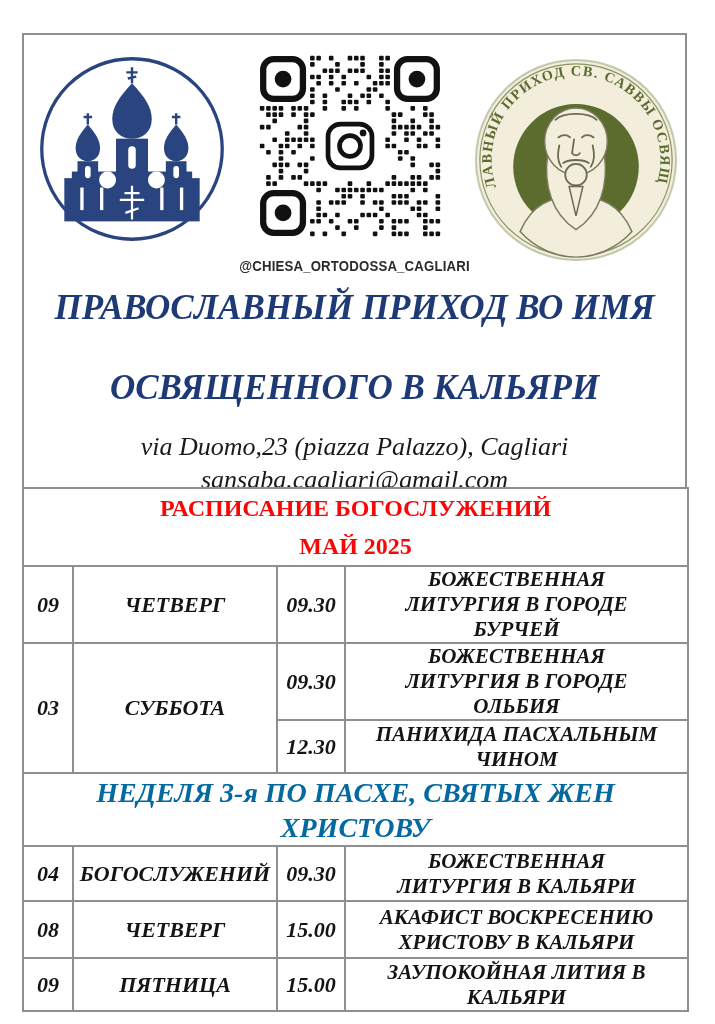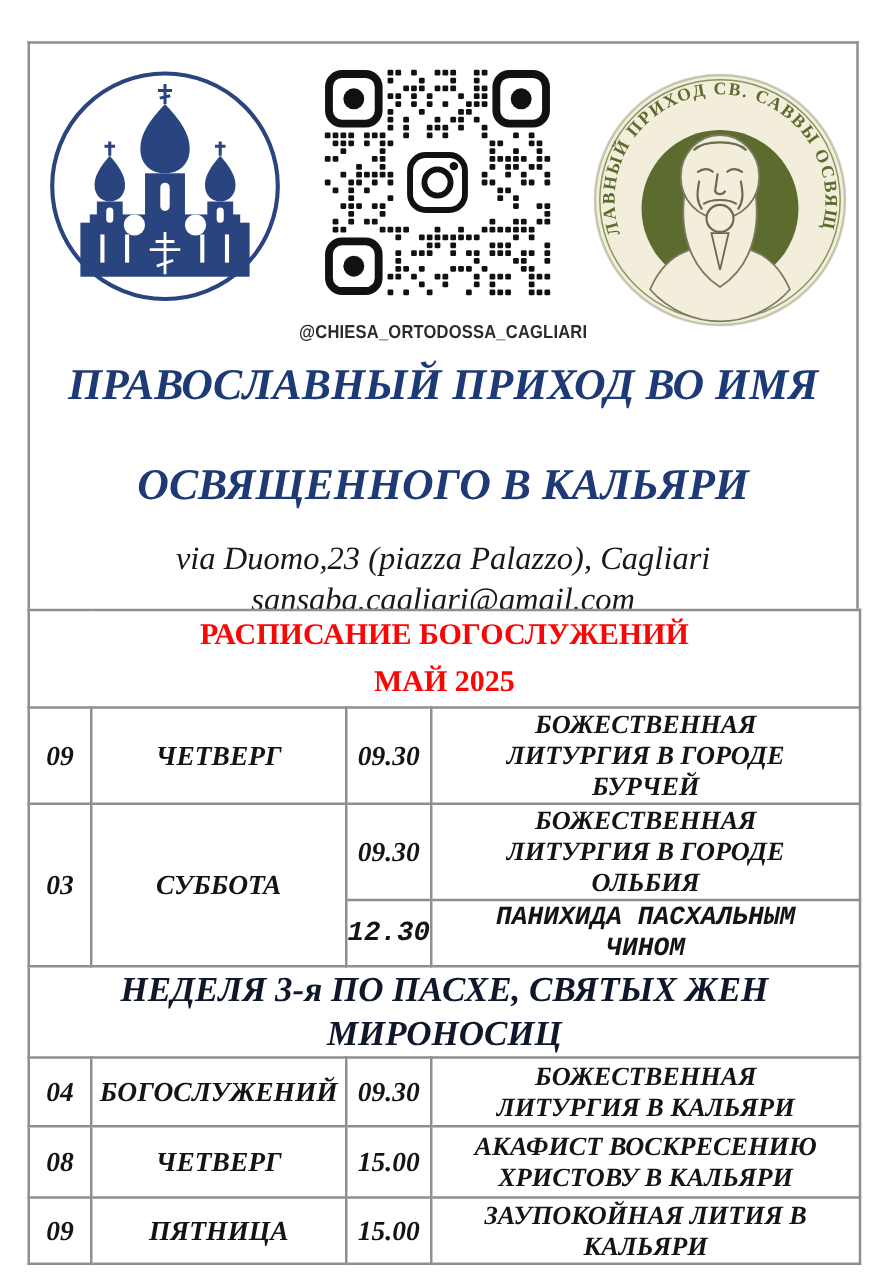--- a/index.html
+++ b/index.html
@@ -24,24 +24,24 @@
   
   table.schedule{width:100%;border-collapse:collapse;table-layout:fixed;}
   table.schedule td{border:2px solid #8f8f8f;text-align:center;vertical-align:middle;
                     padding:0;color:#141414;}
   .col-num{width:50px;} .col-day{width:204px;} .col-time{width:68px;} .col-svc{width:343px;}
   .sched-head td{height:76px;}
   .sched-head .l1,.sched-head .l2{font-weight:bold;font-size:24px;line-height:38px;color:#f90606;}
   td.num,td.day,td.time{font-weight:bold;font-style:italic;font-size:22px;}
   td.svc{font-weight:bold;font-style:italic;font-size:21px;line-height:25px;}
   td.svc .svc-inner{max-width:292px;margin:0 auto;}
-  tr.r1 td{height:53px;} tr.r3a td{height:51px;} tr.r3b td{height:51px;font-family:Liberation Mono, monospace;}
+  tr.r1 td{height:53px;} tr.r3a td{height:51px;} tr.r3b td{height:51px;}
   tr.r4 td{height:53px;} tr.r8 td{height:55px;} tr.r9 td{height:51px;}
   tr.feast td{height:71px;}
-  .feast .f1,.feast .f2{font-weight:bold;font-style:italic;font-size:28px;line-height:35px;color:#0f172a;}
+  .feast .f1,.feast .f2{font-weight:bold;font-style:italic;font-size:28px;line-height:35px;color:#0369a1;}
 </style>
 </head>
 <body>
 
 <div class="page">
   <div class="frame">
 
     <div class="top-section">
       <div class="logos-row">
 
@@ -418,21 +418,21 @@
         <tr class="r3b">
           <td class="time">12.30</td>
           <td class="svc">
             <div class="svc-inner">ПАНИХИДА ПАСХАЛЬНЫМ ЧИНОМ</div>
           </td>
         </tr>
 
         <tr class="feast">
           <td colspan="4">
             <div class="f1">НЕДЕЛЯ 3-я ПО ПАСХЕ, СВЯТЫХ ЖЕН</div>
-            <div class="f2">МИРОНОСИЦ</div>
+            <div class="f2">ХРИСТОВУ</div>
           </td>
         </tr>
 
         <tr class="r4">
           <td class="num">04</td>
           <td class="day">БОГОСЛУЖЕНИЙ</td>
           <td class="time">09.30</td>
           <td class="svc">
             <div class="svc-inner">БОЖЕСТВЕННАЯ ЛИТУРГИЯ В КАЛЬЯРИ</div>
           </td>

